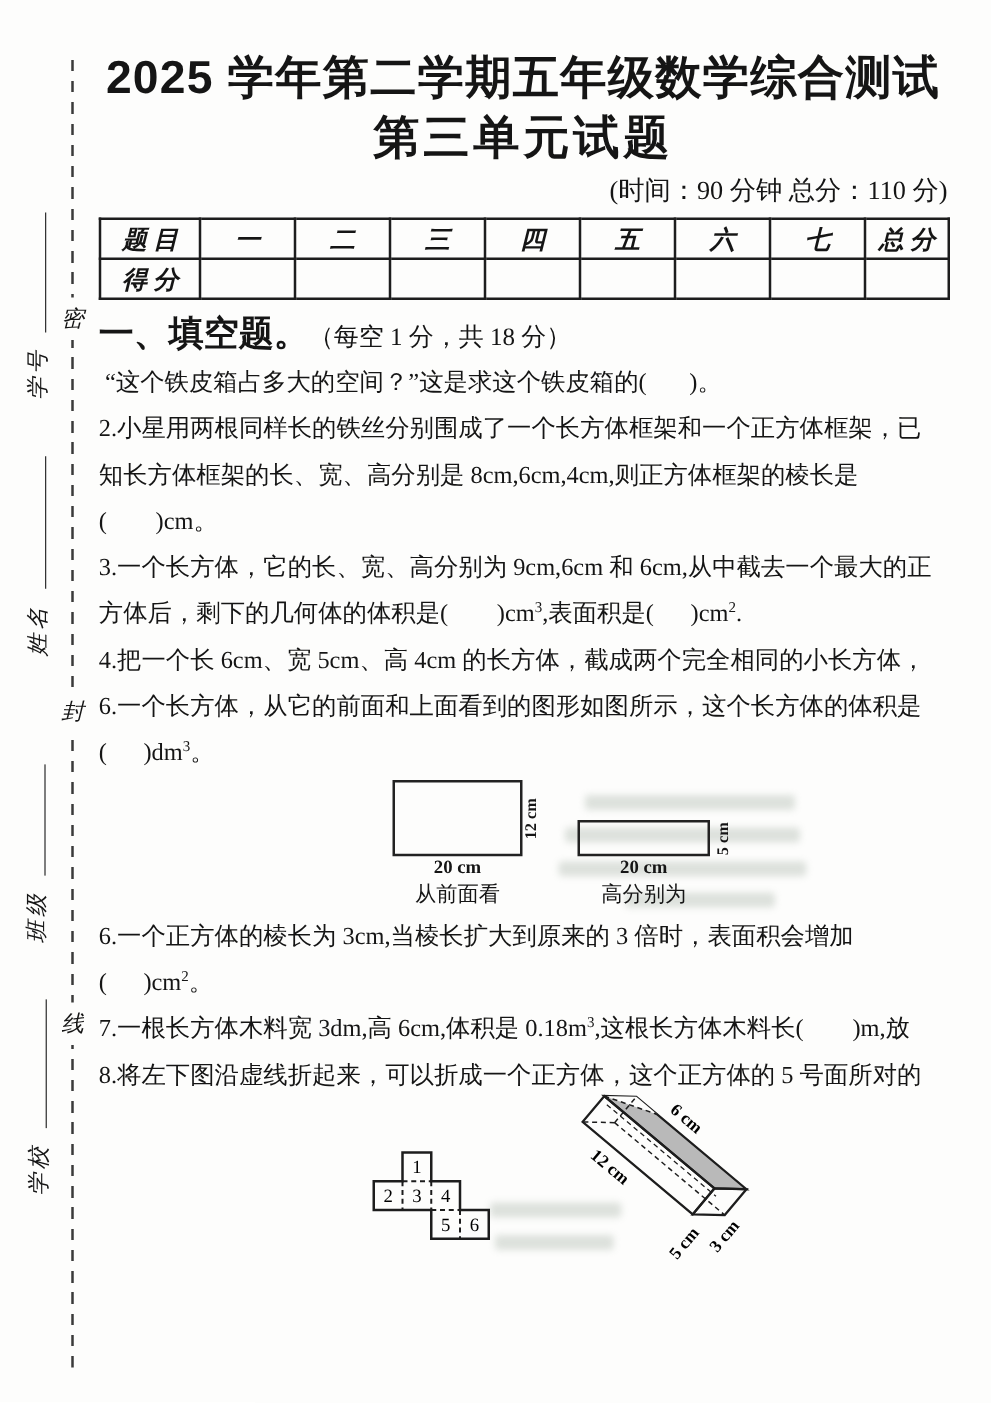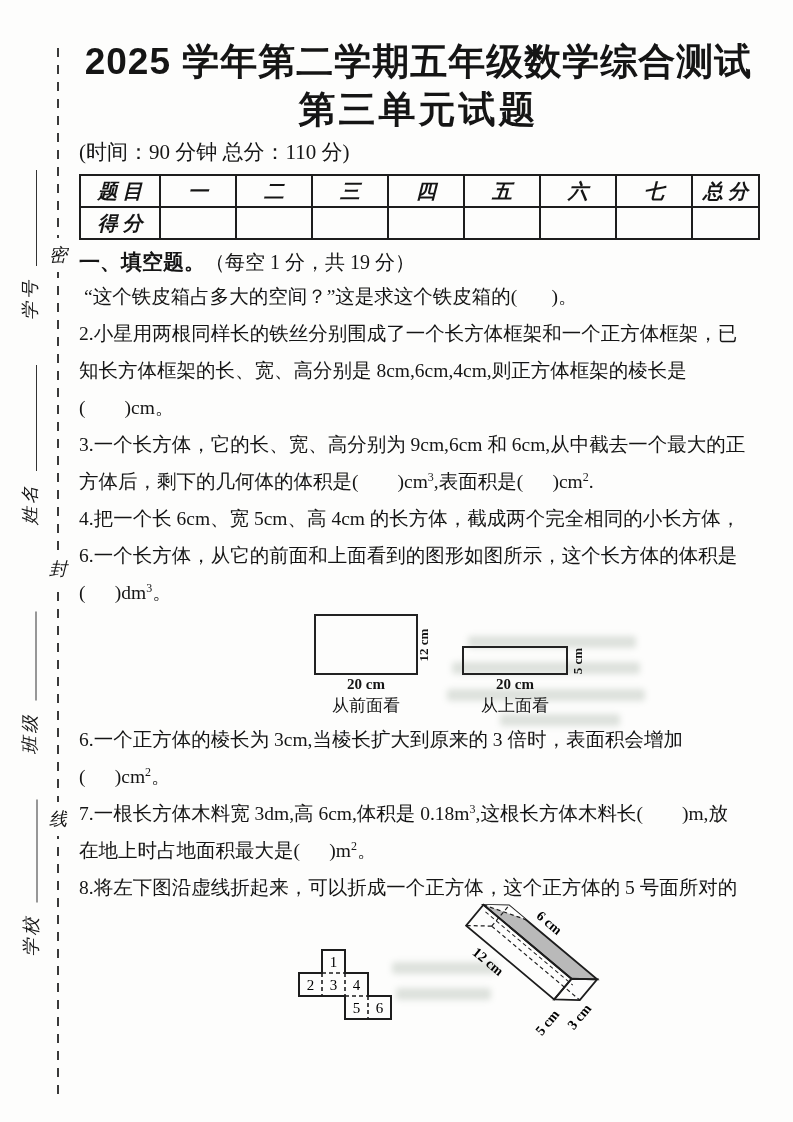--- a/index.html
+++ b/index.html
@@ -12,26 +12,26 @@
              font-size:18px;padding:5px 0;font-style:italic;}
   .rot-field{position:absolute;height:22px;display:flex;align-items:center;gap:12px;
              transform:rotate(-90deg);font-size:18px;letter-spacing:3px;white-space:nowrap;
              font-style:italic;}
   .rot-field .blank{display:inline-block;border-bottom:1.5px solid #333;height:13px;}
   
   .content{position:absolute;left:79px;top:38px;width:679px;}
   .title{font-family:"Liberation Sans","DejaVu Sans",sans-serif;font-weight:bold;
          font-size:37px;text-align:center;line-height:1.3;letter-spacing:1px;}
   .title2{letter-spacing:3px;}
-  .info{text-align:left;font-size:21px;margin:4px 0 8px;}
+  .info{text-align:right;font-size:21px;margin:4px 0 8px;}
   table.score{border-collapse:collapse;table-layout:fixed;width:679px;margin-bottom:8px;font-style:italic;}
   table.score td{border:2px solid #1d1d1d;height:30px;text-align:center;
                  font-weight:bold;font-size:20px;padding:0;}
   .section{font-size:20px;margin:2px 0 2px;}
-  .section .h{font-weight:bold;font-size:21px;}
+  .section .h{font-weight:bold;font-size:28px;}
   .line{font-size:19.5px;line-height:37px;white-space:pre-wrap;}
   .line sup{font-size:12px;line-height:0;}
   .ind1{padding-left:14px;}
   .ind2{padding-left:5px;}
   
   .fig5{display:flex;align-items:flex-end;gap:44px;margin:3px 0 4px 235px;position:relative;z-index:1;}
   .rect-group{display:flex;flex-direction:column;align-items:center;}
   .rwrap{position:relative;}
   .rect{border:2px solid #222;background:transparent;}
   .sideL{position:absolute;top:50%;right:-23px;transform:translateY(-50%) rotate(-90deg);
@@ -117,21 +117,21 @@
         <td></td>
         <td></td>
         <td></td>
         <td></td>
         <td></td>
       </tr>
     </tbody>
       </table>
 
     <div class="section">
-      <span class="h">一、填空题。</span><span>（每空 1 分，共 19 分）</span>
+      <span class="h">一、填空题。</span><span>（每空 1 分，共 18 分）</span>
     </div>
 
     <div class="line ind2">“这个铁皮箱占多大的空间？”这是求这个铁皮箱的(       )。</div>
     <div class="line">2.小星用两根同样长的铁丝分别围成了一个长方体框架和一个正方体框架，已</div>
     <div class="line">知长方体框架的长、宽、高分别是 8cm,6cm,4cm,则正方体框架的棱长是</div>
     <div class="line">(        )cm。</div>
     <div class="line">3.一个长方体，它的长、宽、高分别为 9cm,6cm 和 6cm,从中截去一个最大的正</div>
     <div class="line">方体后，剩下的几何体的体积是(        )cm<sup>3</sup>,表面积是(      )cm<sup>2</sup>.</div>
     <div class="line">4.把一个长 6cm、宽 5cm、高 4cm 的长方体，截成两个完全相同的小长方体，</div>
     <div class="line">6.一个长方体，从它的前面和上面看到的图形如图所示，这个长方体的体积是</div>
@@ -145,28 +145,27 @@
         </div>
         <div class="wl">20 cm</div>
         <div class="cap">从前面看</div>
       </div>
       <div class="rect-group">
         <div class="rwrap">
           <div class="rect" style="width:102px;height:25px;"></div>
           <div class="sideL">5 cm</div>
         </div>
         <div class="wl">20 cm</div>
-        <div class="cap">从上面看</div>
+        <div class="cap">高分别为</div>
       </div>
     </div>
 
     <div class="line">6.一个正方体的棱长为 3cm,当棱长扩大到原来的 3 倍时，表面积会增加</div>
     <div class="line">(      )cm<sup>2</sup>。</div>
     <div class="line">7.一根长方体木料宽 3dm,高 6cm,体积是 0.18m<sup>3</sup>,这根长方体木料长(        )m,放</div>
-    <div class="line">在地上时占地面积最大是(      )m<sup>2</sup>。</div>
     <div class="line">8.将左下图沿虚线折起来，可以折成一个正方体，这个正方体的 5 号面所对的</div>
 
     <div class="fig8">
       <div class="netwrap">
         <svg width="98" height="74" viewBox="0 0 98 74">
           <path d="M25,2 H48 V25 H71 V48 H94 V71 H48 V48 H2 V25 H25 Z" fill="none" stroke="#1d1d1d" stroke-width="2"></path>
           <path d="M25,25 H48 M25,25 V48 M48,25 V48 M48,48 H71 M71,48 V71" fill="none" stroke="#1d1d1d" stroke-width="1.6" stroke-dasharray="4 3"></path>
           <text x="36.5" y="13.5" font-size="15" text-anchor="middle" dy=".35em">1</text>
           <text x="13.5" y="36.5" font-size="15" text-anchor="middle" dy=".35em">2</text>
           <text x="36.5" y="36.5" font-size="15" text-anchor="middle" dy=".35em">3</text>

